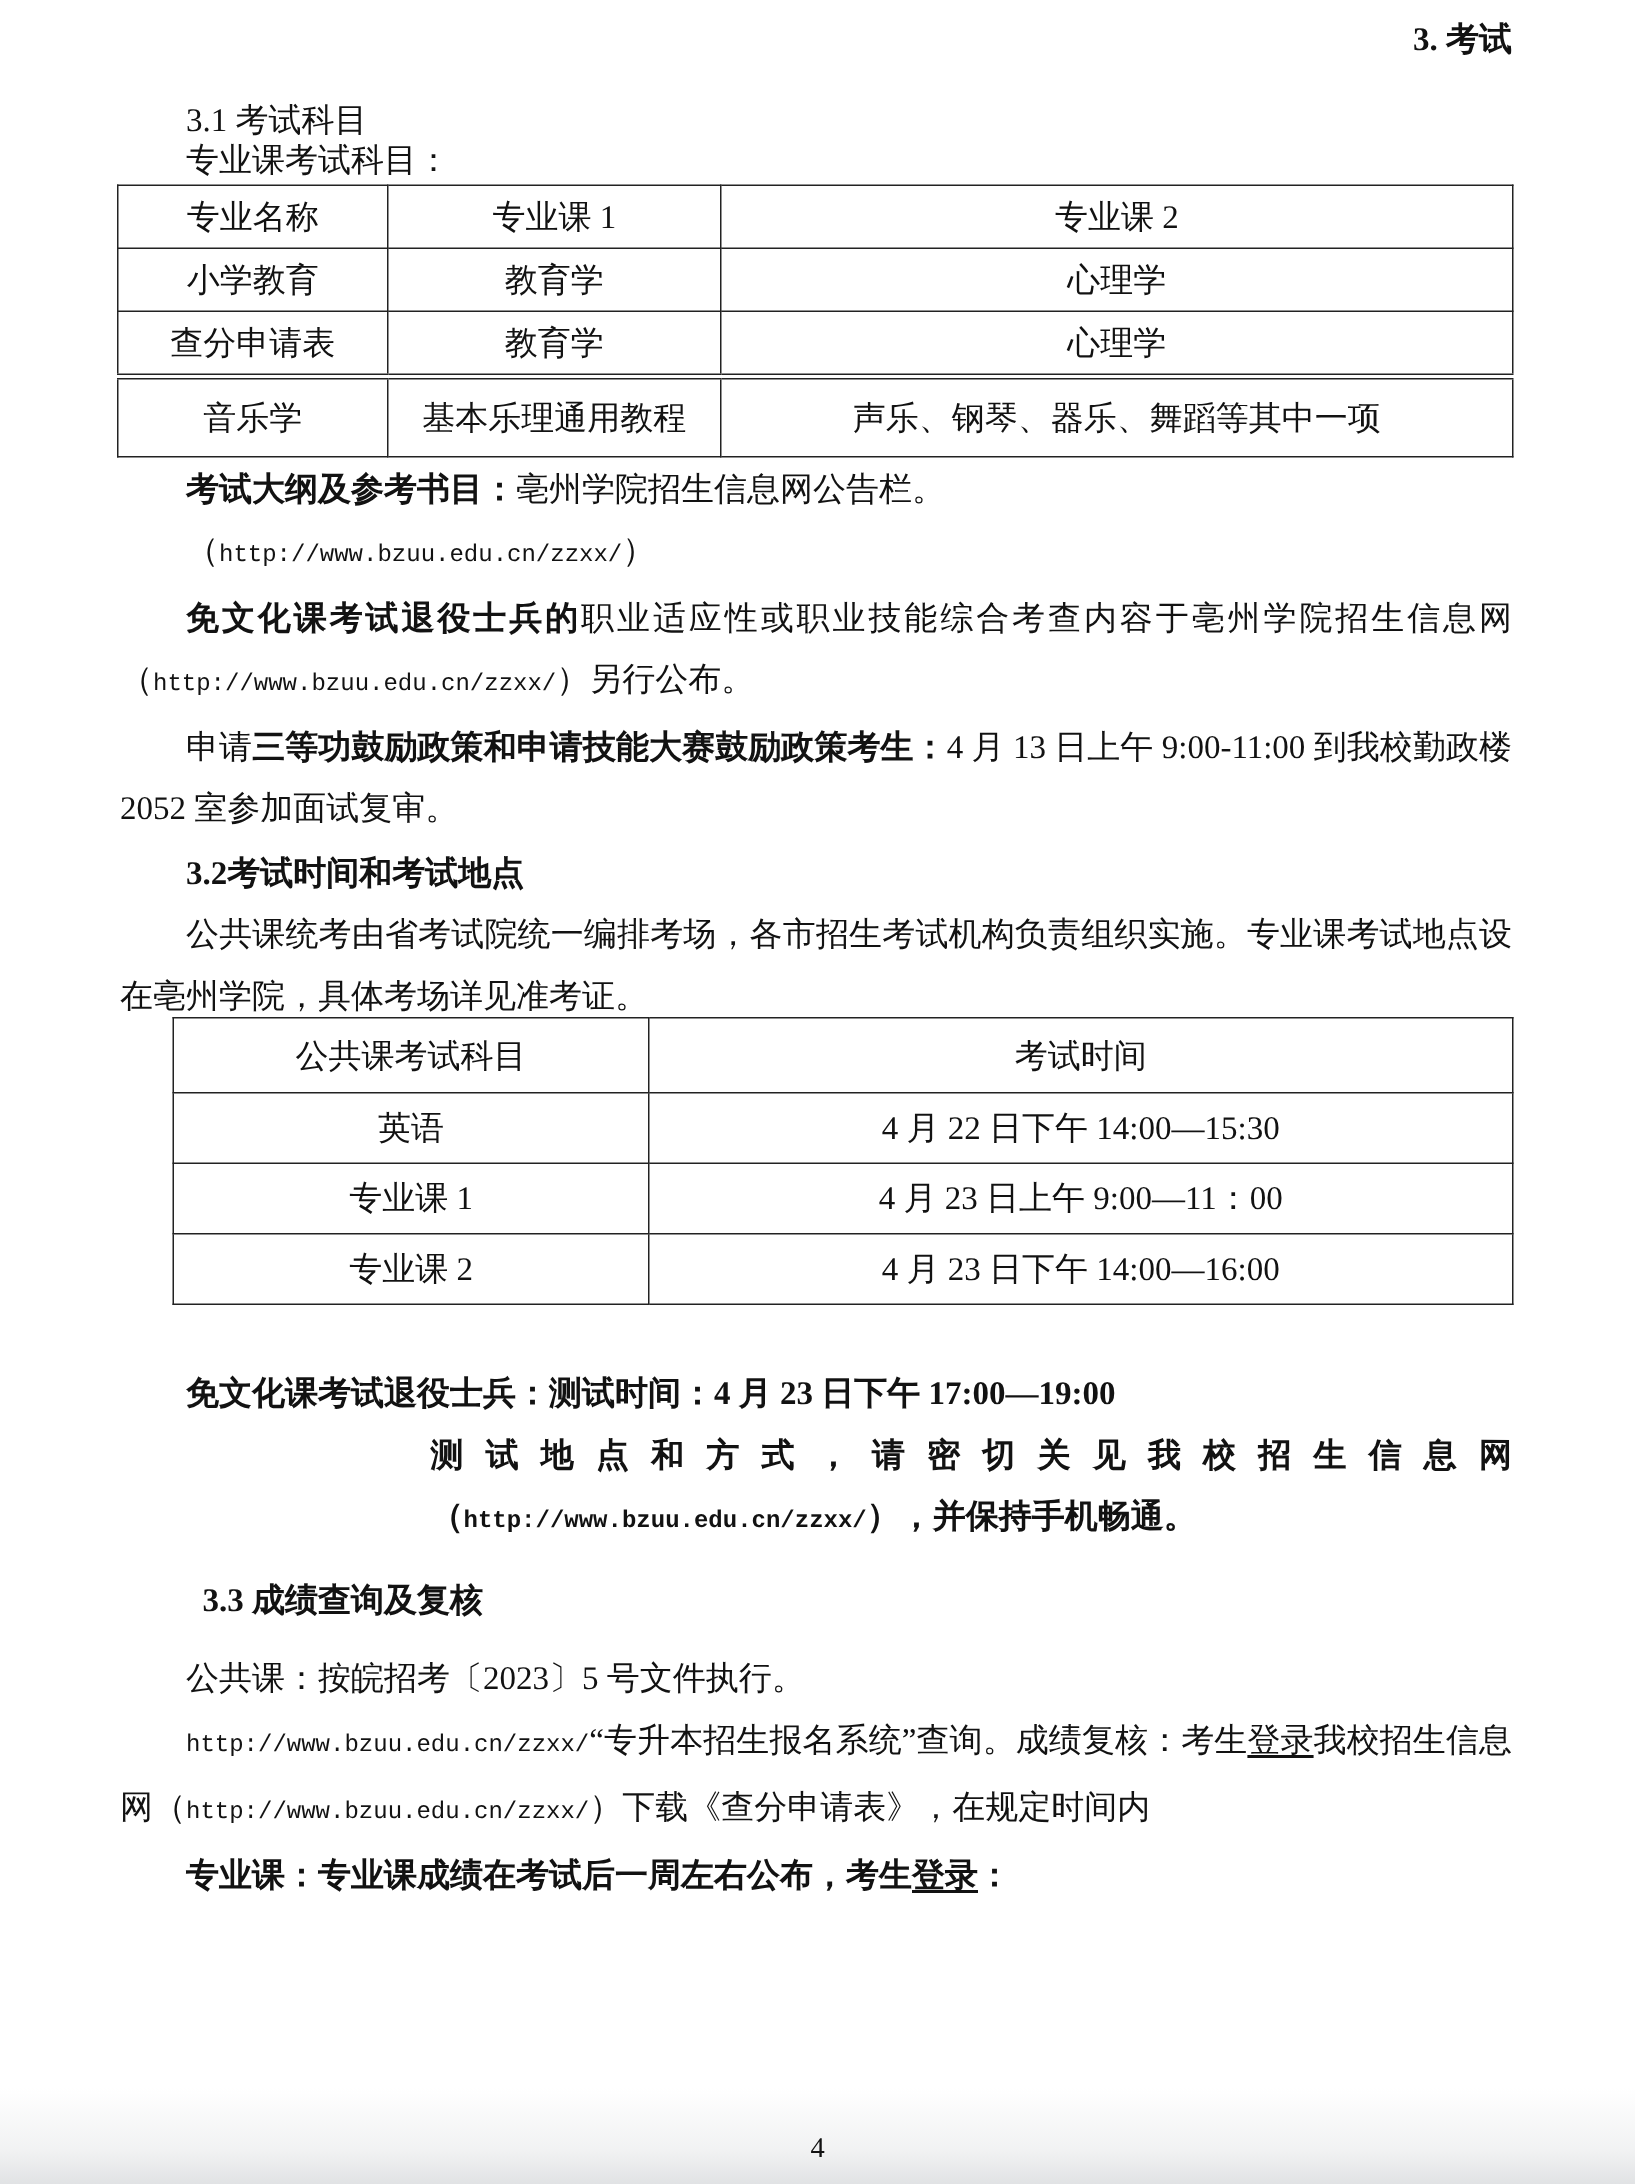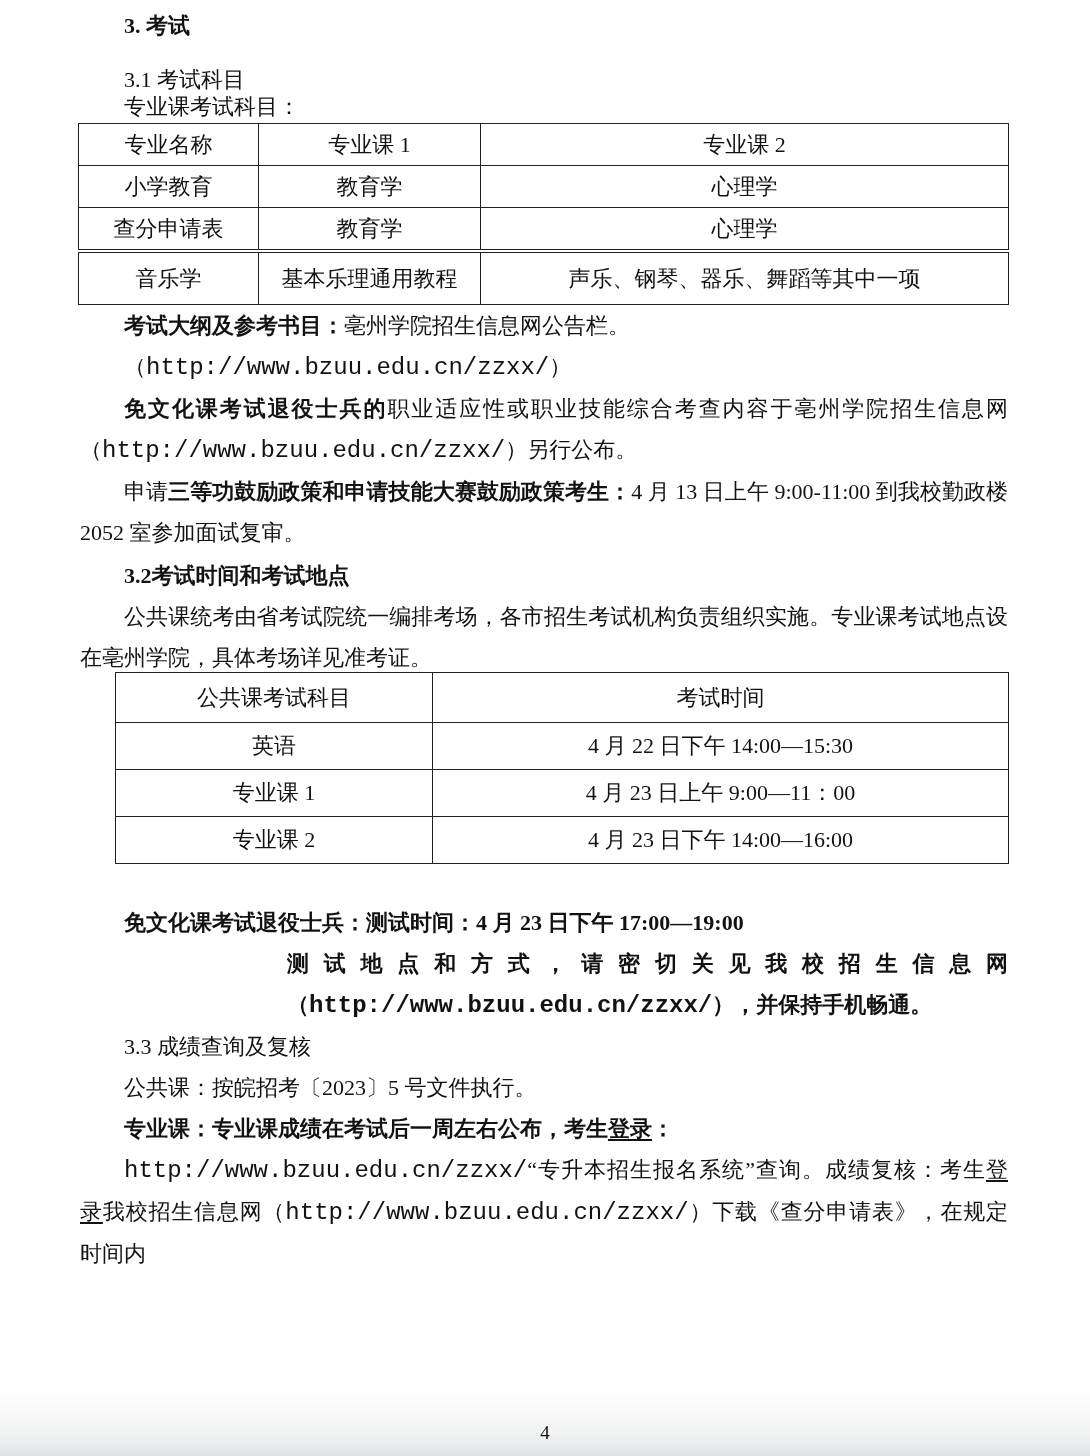--- a/index.html
+++ b/index.html
@@ -16,25 +16,25 @@
     content:"";position:absolute;left:0;right:0;bottom:0;height:64px;
     background:linear-gradient(to bottom, rgba(205,208,211,0) 0%, rgba(205,208,211,0.28) 65%, rgba(195,198,202,0.5) 100%);
     pointer-events:none;z-index:1;
   }
   .content{padding:5px 82px 0 80px;}
   p{margin:0;}
   .just{text-align:justify;}
   .indent{text-indent:2em;}
   .bold{font-weight:700;}
   .u{text-decoration:underline;text-underline-offset:3px;}
-  .url{font-family:"Liberation Mono","DejaVu Sans Mono",monospace;font-size:24px;}
-  .h1{font-weight:700;margin:0;}
+  .url{font-family:"Liberation Mono","DejaVu Sans Mono",monospace;font-size:16px;}
+  .h1{font-weight:700;margin:0;text-align:right;}
   .h2{margin:13px 0 0 0;}
   .h32{font-weight:700;margin:2px 0 0 0;}
-  .h33{font-weight:400;margin:0;}
+  .h33{font-weight:700;margin:11px;}
   .intro-line{margin-top:-14px;}
   table{border-collapse:collapse;table-layout:fixed;padding-left:28px;}
   td{border:1.5px solid #222;text-align:center;vertical-align:middle;padding:0 4px;overflow:hidden;}
   .tbl-major{width:930px;margin:-4px 0 0 -2px;}
   .tbl-major col.c1{width:180px;} .tbl-major col.c2{width:222px;} .tbl-major col.c3{width:528px;}
   .tbl-major tr.hrow{height:40px;} .tbl-major tr.r1{height:39px;} .tbl-major tr.r2{height:38px;}
   .tbl-major tr.r3{height:53px;}
   .tbl-major tr.r3 td{border-top:4px double #222;}
   .tbl-public{width:893px;margin:-6px 0 0 35px;}
   .tbl-public col.c1{width:317px;} .tbl-public col.c2{width:576px;}
@@ -127,20 +127,20 @@
       </table>
 
     <p class="indent vet-line1">免文化课考试退役士兵：测试时间：4 月 23 日下午 17:00—19:00</p>
     <p class="spread">测试地点和方式，请密切关见我校招生信息网</p>
     <p class="deep"><span>（</span><span class="url">http://www.bzuu.edu.cn/zzxx/</span><span>），并保持手机畅通。</span></p>
 
     <p class="h33 indent">3.3 成绩查询及复核</p>
 
     <p class="indent">公共课：按皖招考〔2023〕5 号文件执行。</p>
 
+    <p class="indent just"><span class="url">http://www.bzuu.edu.cn/zzxx/</span><span>“专升本招生报名系统”查询。成绩复核：考生</span><span class="u">登录</span><span>我校招生信息网（</span><span class="url">http://www.bzuu.edu.cn/zzxx/</span><span>）下载《查分申请表》，在规定时间内</span></p>
+
     <p class="indent just"><span class="bold">专业课：专业课成绩在考试后一周左右公布，考生</span><span class="bold u">登录</span><span class="bold">：</span></p>
-
-    <p class="indent just"><span class="url">http://www.bzuu.edu.cn/zzxx/</span><span>“专升本招生报名系统”查询。成绩复核：考生</span><span class="u">登录</span><span>我校招生信息网（</span><span class="url">http://www.bzuu.edu.cn/zzxx/</span><span>）下载《查分申请表》，在规定时间内</span></p>
 
   </div>
 
   <div class="footer">4</div>
 </div>
 
 </body></html>

